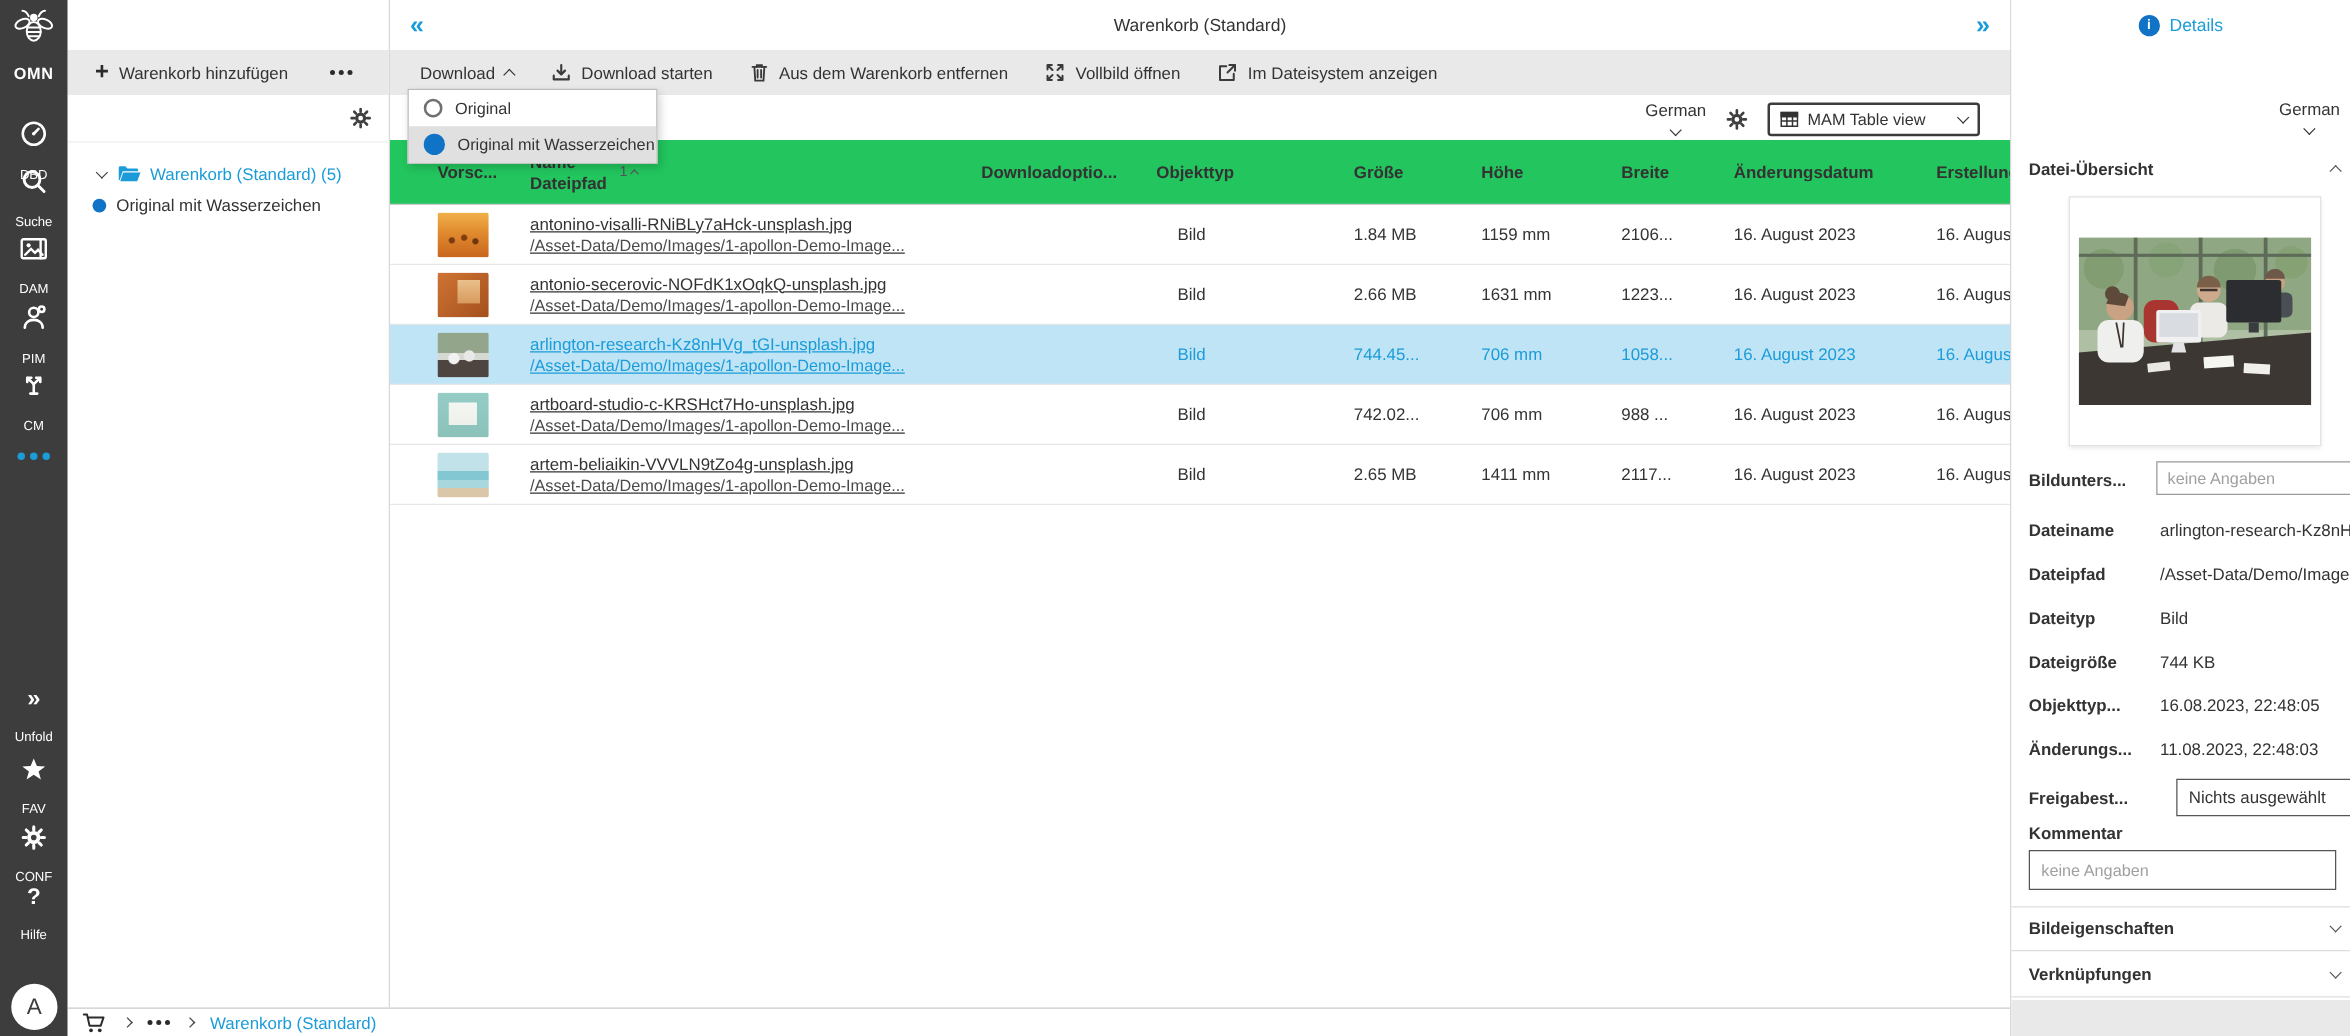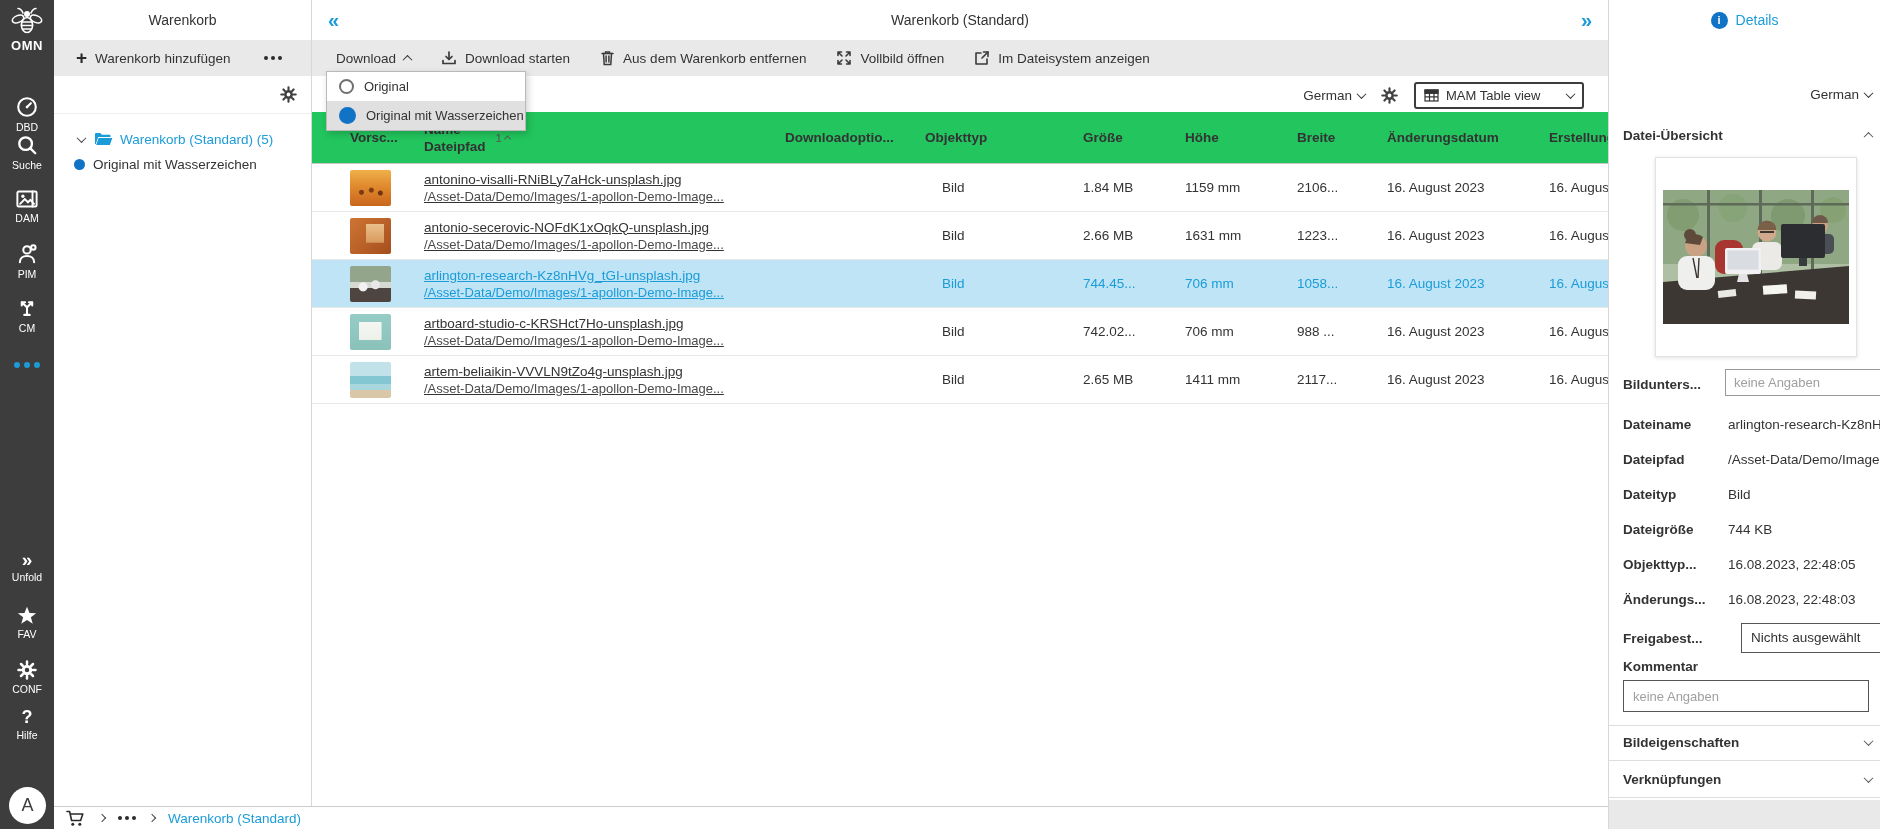--- a/index.html
+++ b/index.html
@@ -4,21 +4,21 @@
 <style>
   * { margin:0; padding:0; box-sizing:border-box; }
   html,body { width:1880px; height:829px; }
   body { font-family:"Liberation Sans","DejaVu Sans",sans-serif; font-size:13.5px; color:#333;
          background:#fff; overflow:hidden; position:relative; }
 
   
   .sidebar { position:absolute; left:0; top:0; width:54px; height:829px; background:#3d3d3d; z-index:30; }
   .side-item { position:absolute; width:54px; display:flex; flex-direction:column; align-items:center; gap:3px;
                color:#fff; cursor:pointer; }
-  .side-item .lbl { font-size:10.5px; color:#fff; white-space:nowrap; }
+  .side-item .lbl { font-size:10.5px; color:#fff; white-space:nowrap;margin-top:13px; }
   .logo-block { top:6px; gap:2px; }
   .logo-block .lbl { font-size:13px; font-weight:bold; letter-spacing:.5px; }
   .dots { display:flex; gap:4px; }
   .dots i { width:6px; height:6px; border-radius:50%; background:#1b9cd8; }
   .unfold-glyph { font-size:19px; font-weight:bold; line-height:16px; }
   .help-glyph { font-size:18px; font-weight:bold; line-height:18px; }
   .avatar { position:absolute; left:9px; top:787px; width:37px; height:37px; border-radius:50%;
             background:#fff; color:#3d3d3d; display:flex; align-items:center; justify-content:center;
             font-size:18px; }
 
@@ -50,21 +50,21 @@
   .bdot { width:11px; height:11px; border-radius:50%; background:#1173c6; flex:0 0 auto; }
 
   
   .main-panel { position:absolute; left:312px; top:0; width:1296px; height:806px; background:#fff; overflow:hidden; }
   .main-panel .panel-title-row { justify-content:space-between; padding:0 16px; }
   .main-title { position:absolute; left:0; right:0; text-align:center; pointer-events:none; }
   .mtb-item { display:flex; align-items:center; gap:8px; cursor:pointer; white-space:nowrap; }
   .main-toolbar-inner { display:flex; align-items:center; gap:30px; padding-left:24px; }
   .view-row { position:absolute; top:76px; left:0; right:0; height:38px; background:#fff; display:flex;
               align-items:center; justify-content:flex-end; gap:16px; padding-right:24px; }
-  .lang { display:flex; align-items:center; gap:6px; cursor:pointer; }
+  .lang { display:flex; align-items:center; gap:6px; cursor:pointer;flex-direction:column; }
   .view-select { width:170px; height:27px; border:2px solid #3c3c3c; border-radius:3px; background:#fff;
                  display:flex; align-items:center; gap:7px; padding:0 8px; cursor:pointer; }
   .view-select .vlabel { flex:1; font-size:13px; white-space:nowrap; overflow:hidden; }
 
   .grid-cols { display:grid; grid-template-columns:112px 358px 140px 158px 102px 112px 90px 162px 70px; align-items:center; }
   .th-row { position:absolute; top:112px; left:0; right:0; height:52px; font-weight:bold;
             border-bottom:1px solid #c9c9c9; background:#22c55e; }
   .th-row > div { padding-left:3px; white-space:nowrap; overflow:hidden; }
   .th-prev { padding-left:38px !important; }
   .h-name { display:flex; align-items:center; gap:10px; padding-left:0 !important; }
@@ -255,21 +255,20 @@
 
   <div class="side-item" style="top:708px">
     <span class="help-glyph">?</span>
     <span class="lbl">Hilfe</span>
   </div>
 
   <div class="avatar">A</div>
 </aside>
 
 <section class="cart-panel">
-  <div class="panel-title-row">Warenkorb</div>
   <div class="toolbar">
     <div class="cart-add">
       <span class="plus-glyph">+</span>
       <span>Warenkorb hinzufügen</span>
     </div>
     <span class="more-dots">
         <i></i>
         <i></i>
         <i></i>
       </span>
@@ -574,21 +573,21 @@
   <div class="fieldrow" style="top:521px">
     <span class="flabel">Dateigröße</span>
     <span class="fvalue">744 KB</span>
   </div>
   <div class="fieldrow" style="top:556px">
     <span class="flabel">Objekttyp...</span>
     <span class="fvalue">16.08.2023, 22:48:05</span>
   </div>
   <div class="fieldrow" style="top:591px">
     <span class="flabel">Änderungs...</span>
-    <span class="fvalue">16.08.2023, 22:48:03</span>
+    <span class="fvalue">11.08.2023, 22:48:03</span>
   </div>
 
   <div class="fieldrow" style="top:630px">
     <span class="flabel">Freigabest...</span>
     <div class="mini-select">
       <span>Nichts ausgewählt</span>
 
     </div>
   </div>
 

